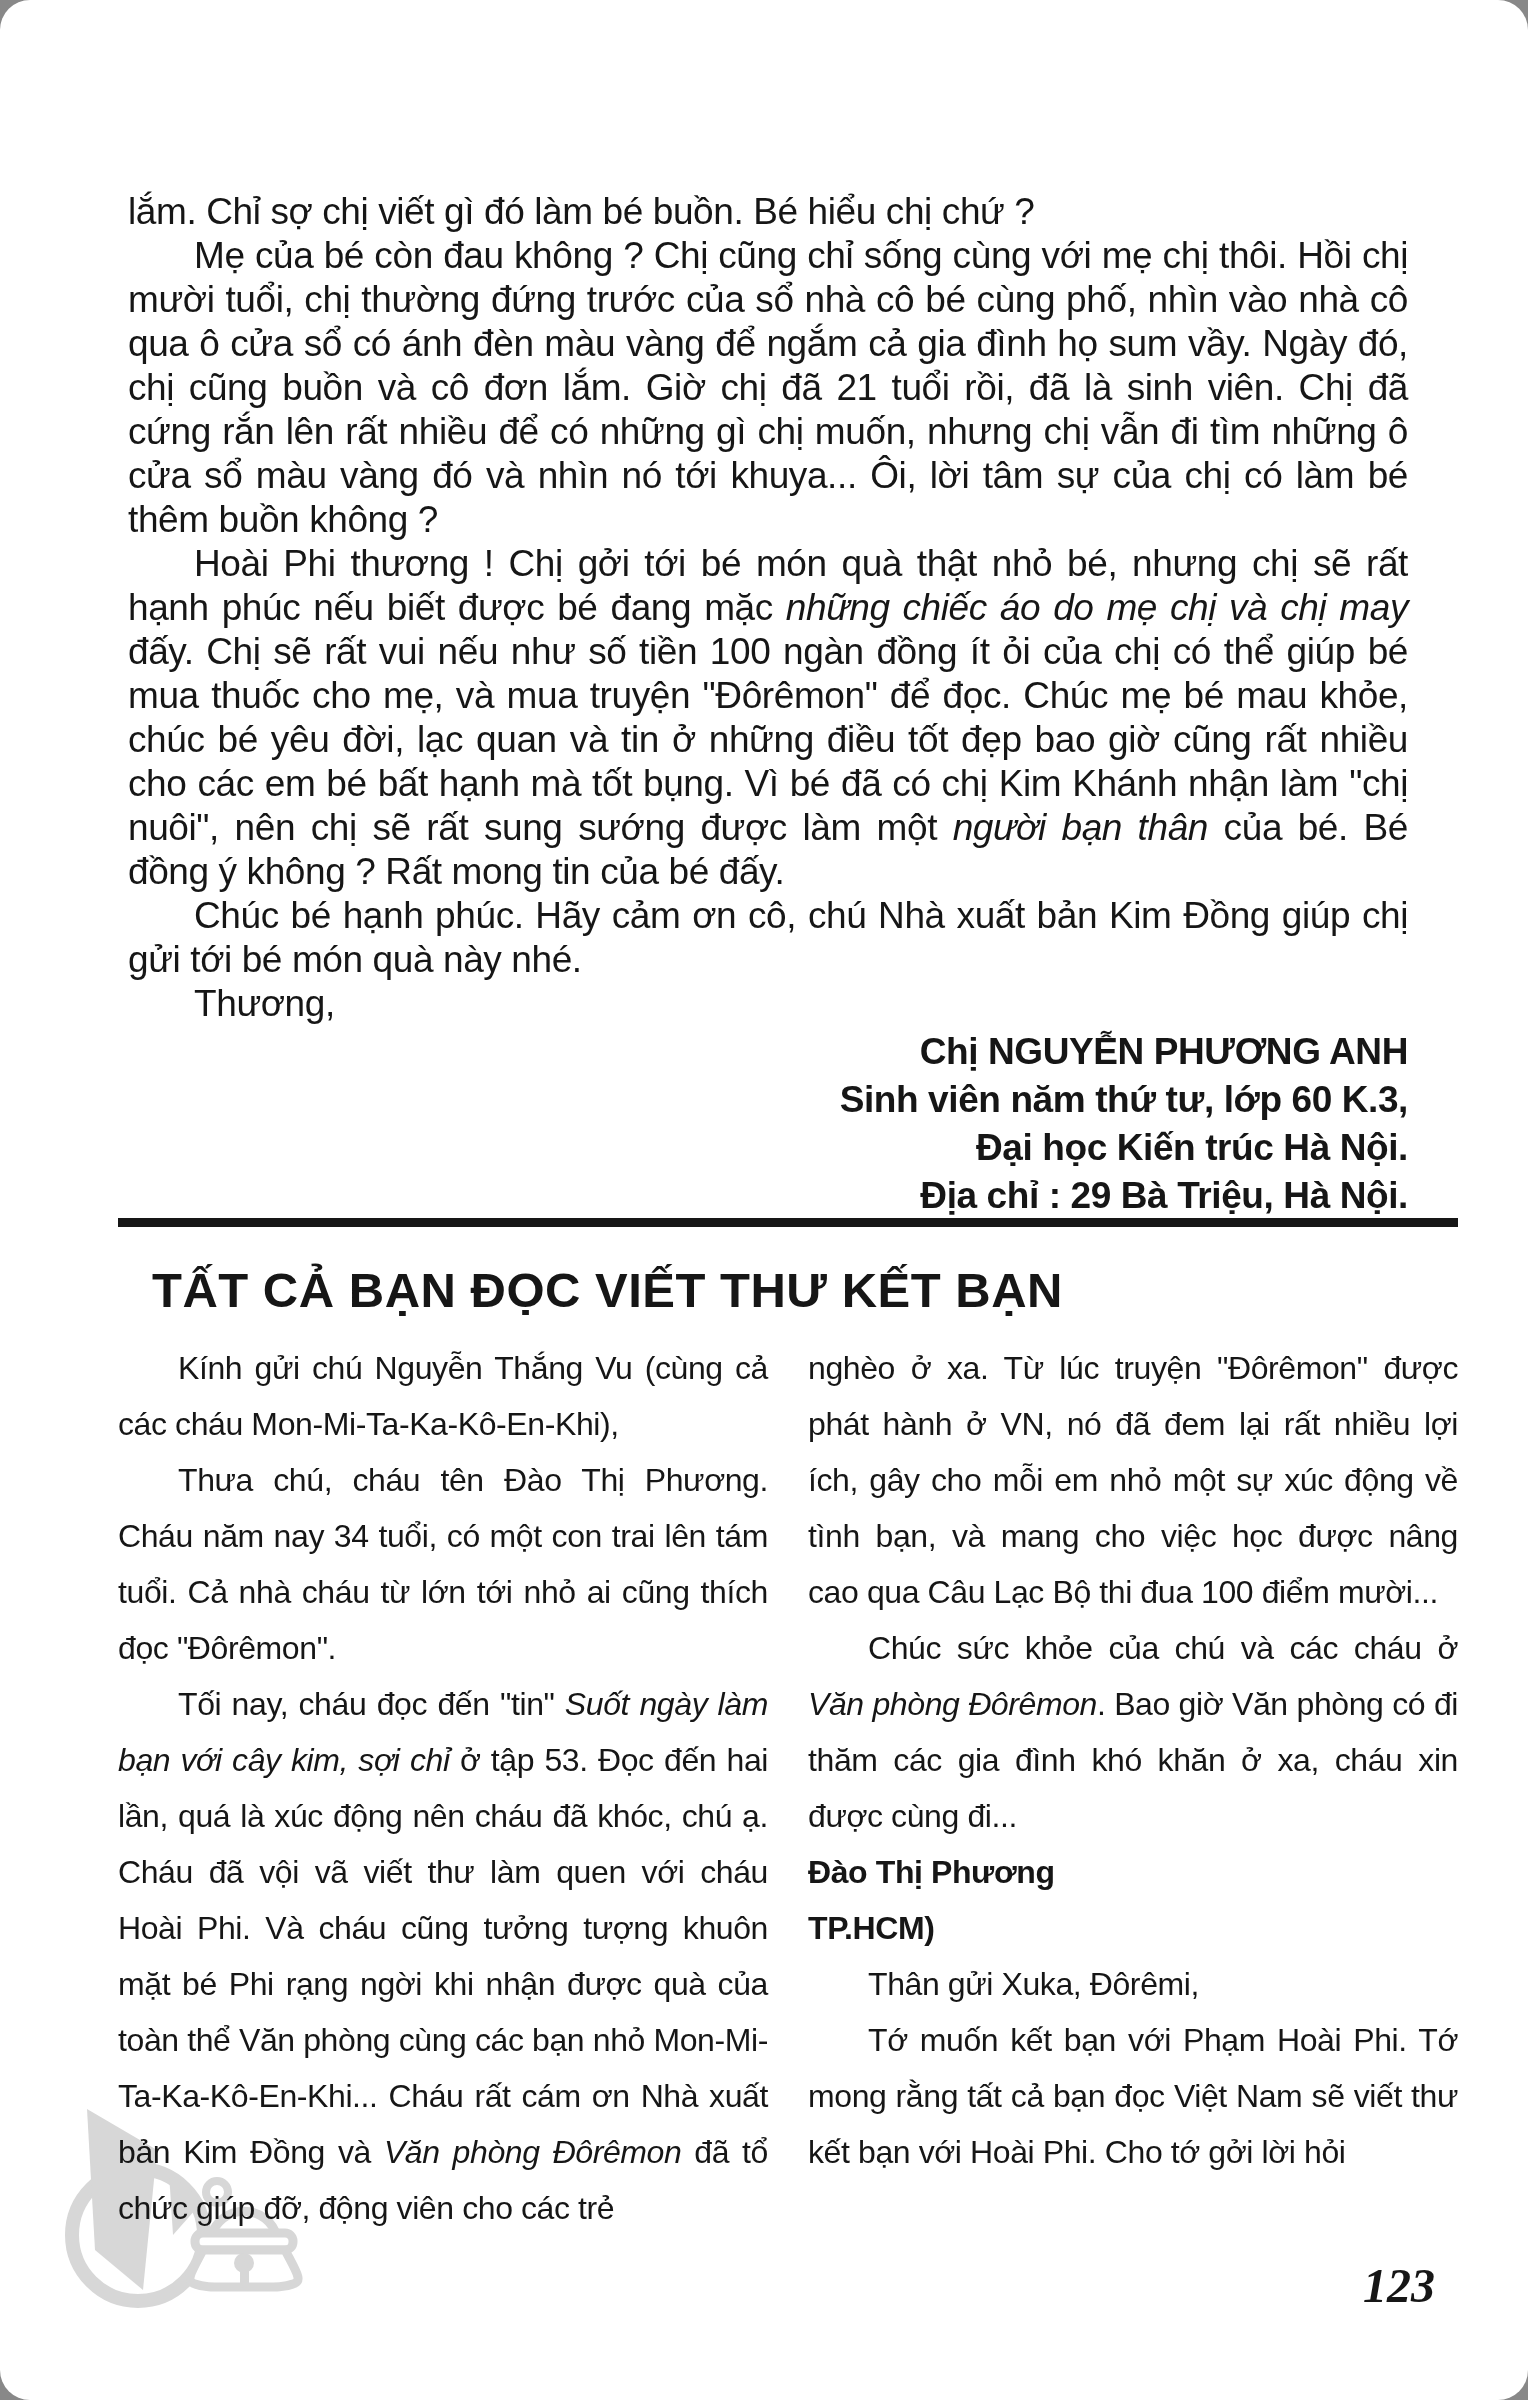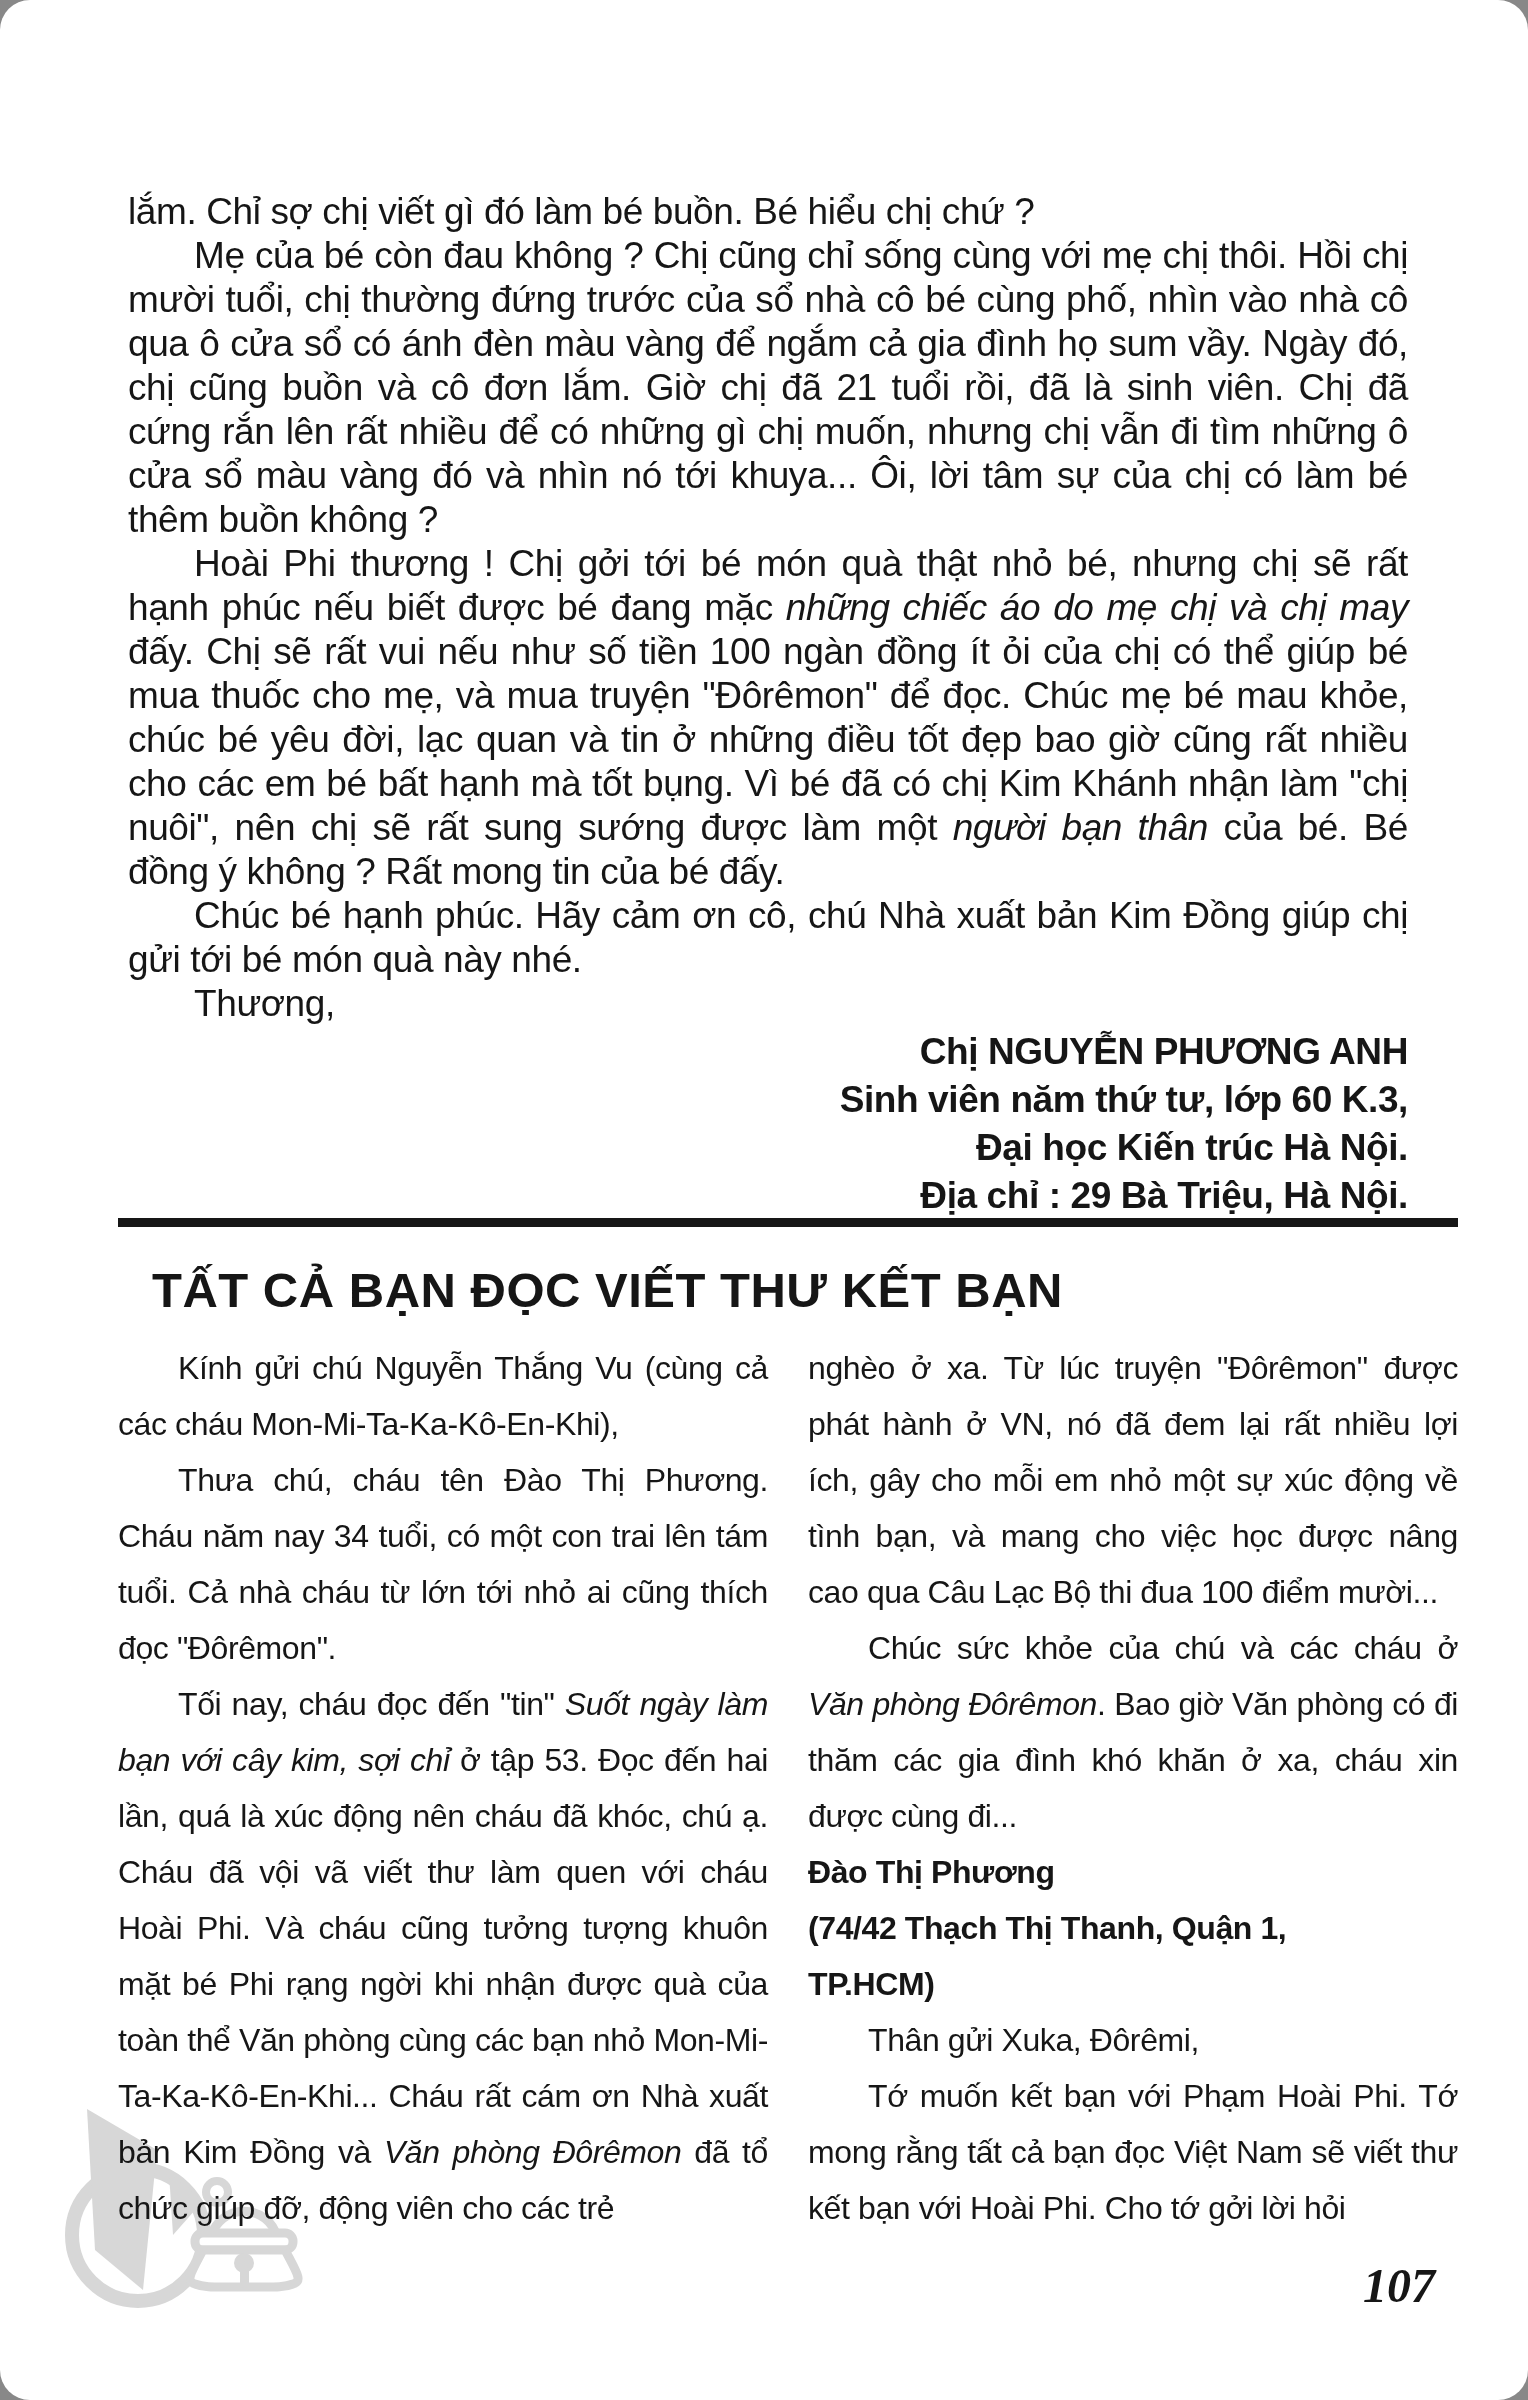--- a/index.html
+++ b/index.html
@@ -99,21 +99,20 @@
         <p class="indent">Thưa chú, cháu tên Đào Thị Phương. Cháu năm nay 34 tuổi, có một con trai lên tám tuổi. Cả nhà cháu từ lớn tới nhỏ ai cũng thích đọc "Đôrêmon".</p>
         <p class="indent">Tối nay, cháu đọc đến "tin" <i>Suốt ngày làm bạn với cây kim, sợi chỉ</i> ở tập 53. Đọc đến hai lần, quá là xúc động nên cháu đã khóc, chú ạ. Cháu đã vội vã viết thư làm quen với cháu Hoài Phi. Và cháu cũng tưởng tượng khuôn mặt bé Phi rạng ngời khi nhận được quà của toàn thể Văn phòng cùng các bạn nhỏ Mon-Mi-Ta-Ka-Kô-En-Khi... Cháu rất cám ơn Nhà xuất bản Kim Đồng và <i>Văn phòng Đôrêmon</i> đã tổ chức giúp đỡ, động viên cho các trẻ</p>
       </div>
     <div class="col">
       <div>
           <p>nghèo ở xa. Từ lúc truyện "Đôrêmon" được phát hành ở VN, nó đã đem lại rất nhiều lợi ích, gây cho mỗi em nhỏ một sự xúc động về tình bạn, và mang cho việc học được nâng cao qua Câu Lạc Bộ thi đua 100 điểm mười...</p>
           <p class="indent">Chúc sức khỏe của chú và các cháu ở <i>Văn phòng Đôrêmon</i>. Bao giờ Văn phòng có đi thăm các gia đình khó khăn ở xa, cháu xin được cùng đi...</p>
         </div>
       <div class="reader-signature">
         <div>Đào Thị Phương</div>
-        <div>(74/42 Thạch Thị Thanh, Quận 1,</div>
         <div>TP.HCM)</div>
       </div>
       <div>
           <p class="indent">Thân gửi Xuka, Đôrêmi,</p>
           <p class="indent">Tớ muốn kết bạn với Phạm Hoài Phi. Tớ mong rằng tất cả bạn đọc Việt Nam sẽ viết thư kết bạn với Hoài Phi. Cho tớ gởi lời hỏi</p>
         </div>
     </div>
   </div>
 
   <div class="watermark">
@@ -129,15 +128,15 @@
         <circle cx="172" cy="97" r="11" fill="none" stroke="currentColor" stroke-width="8"></circle>
         <path d="M166 142 A 34 34 0 0 1 232 142 Z" fill="#ffffff" stroke="currentColor" stroke-width="9"></path>
         <rect x="150" y="138" width="98" height="17" rx="8" fill="#ffffff" stroke="currentColor" stroke-width="9"></rect>
         <path d="M158 155 C 146 178 140 186 150 189 C 160 193 170 192 199 192 C 228 192 238 193 248 189 C 258 186 252 178 240 155 Z" fill="#ffffff" stroke="currentColor" stroke-width="9"></path>
         <circle cx="199" cy="168" r="10" fill="currentColor"></circle>
         <rect x="195" y="168" width="9" height="26" fill="currentColor"></rect>
       </g>
     </svg>
   </div>
 
-  <div class="page-number">107</div>
+  <div class="page-number">123</div>
 
 </div>
 
 </body></html>

